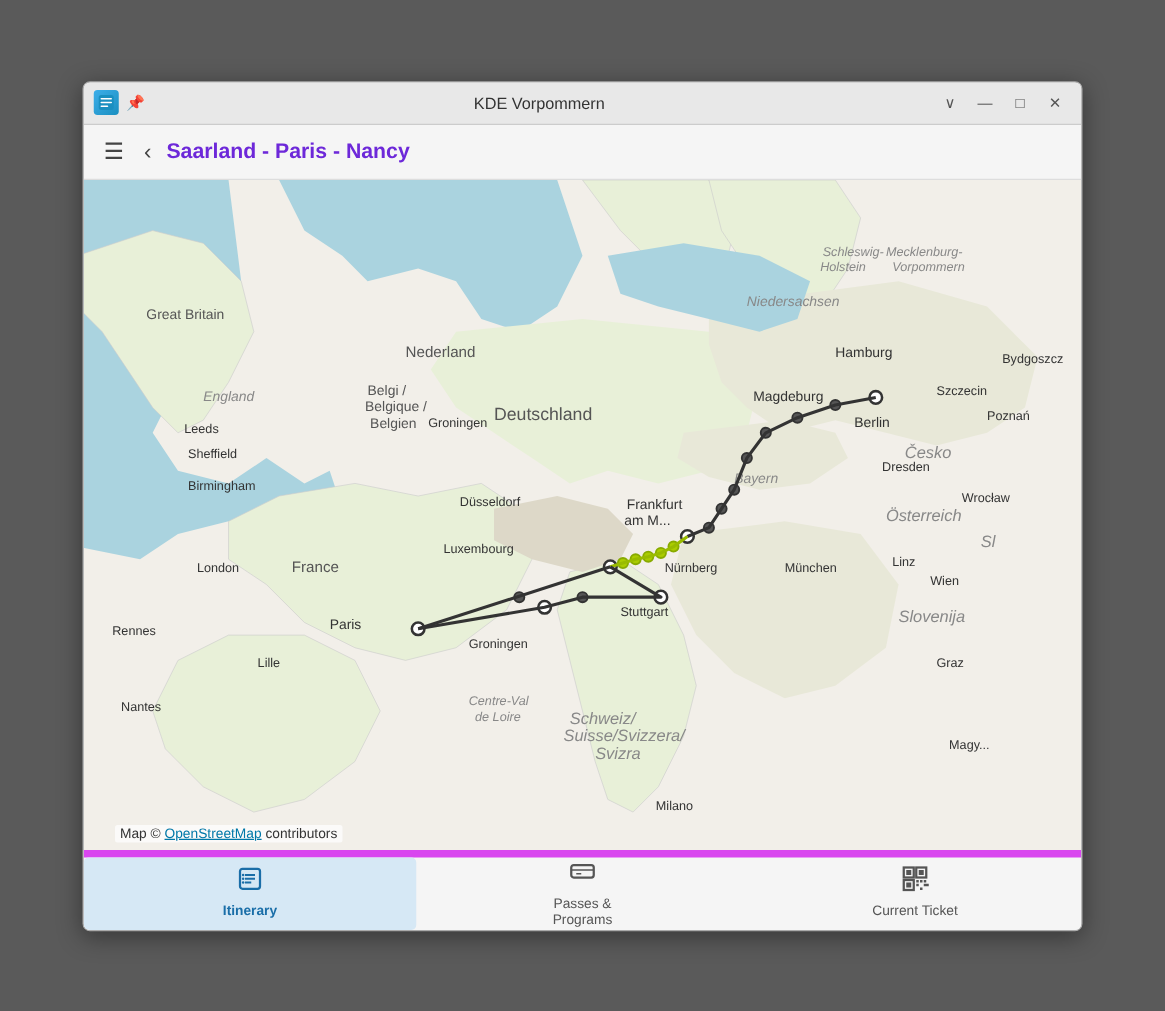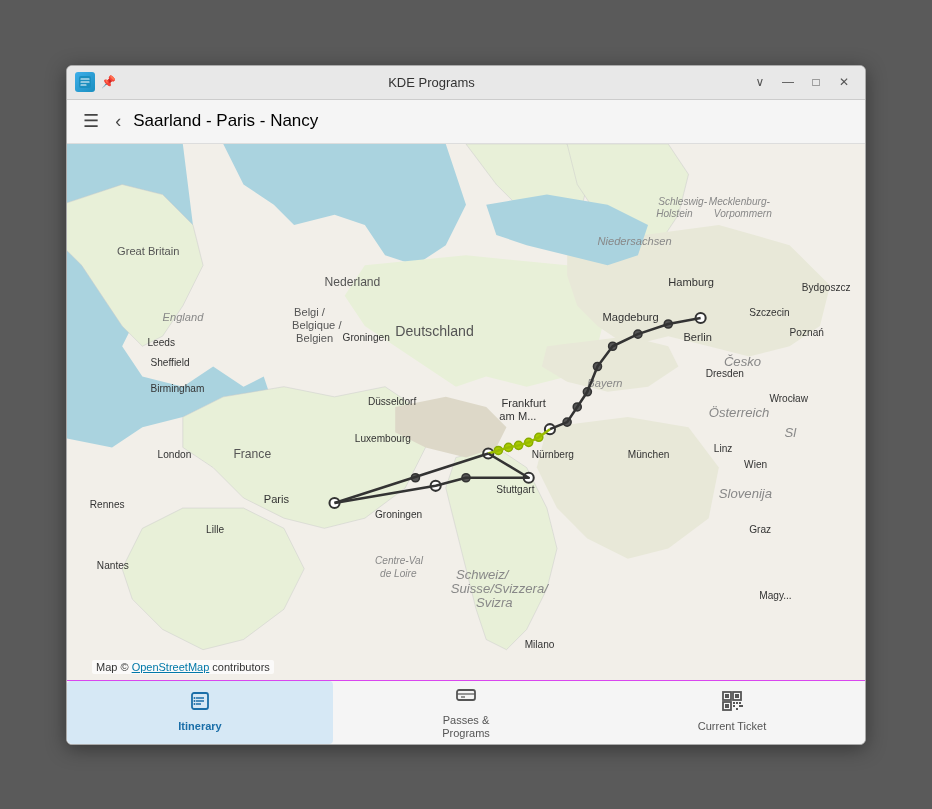--- a/index.html
+++ b/index.html
@@ -94,22 +94,22 @@
       background: none;
       border: none;
       cursor: pointer;
       font-size: 18px;
       color: #444;
       padding: 4px;
       border-radius: 4px;
     }
     .header-title {
       font-size: 17px;
-      font-weight: 400;
-      color: #000000;
+      font-weight: 700;
+      color: #6d28d9;
     }
 
     .map-container {
       flex: 1;
       position: relative;
       overflow: hidden;
     }
     .map-bg {
       width: 100%;
       height: 100%;
@@ -128,21 +128,21 @@
     }
     .map-attribution a {
       color: #0078a8;
       text-decoration: underline;
     }
 
     .bottom-nav {
       background: #f5f5f5;
       height: 64px;
       display: flex;
-      border-top: 1px solid #d946ef;
+      border-top: 6px solid #d946ef;
       flex-shrink: 0;
     }
     .nav-item {
       flex: 1;
       display: flex;
       flex-direction: column;
       align-items: center;
       justify-content: center;
       gap: 3px;
       cursor: pointer;
@@ -178,21 +178,21 @@
 <div class="window">
 
   <div class="title-bar">
     <div class="title-bar-icon">
       <svg width="14" height="14" viewBox="0 0 14 14">
         <rect x="1" y="1" width="12" height="12" rx="2" fill="#1a8fc0"></rect>
         <path d="M3 4h8M3 7h8M3 10h5" stroke="white" stroke-width="1.2" stroke-linecap="round"></path>
       </svg>
     </div>
     <span class="title-bar-pin">📌</span>
-    <span class="title-bar-title">KDE Programs</span>
+    <span class="title-bar-title">KDE Vorpommern</span>
     <div class="title-bar-controls">
       <button class="title-btn">∨</button>
       <button class="title-btn">—</button>
       <button class="title-btn">□</button>
       <button class="title-btn close">✕</button>
     </div>
   </div>
 
   <div class="header-bar">
     <button class="hamburger-btn">☰</button>

